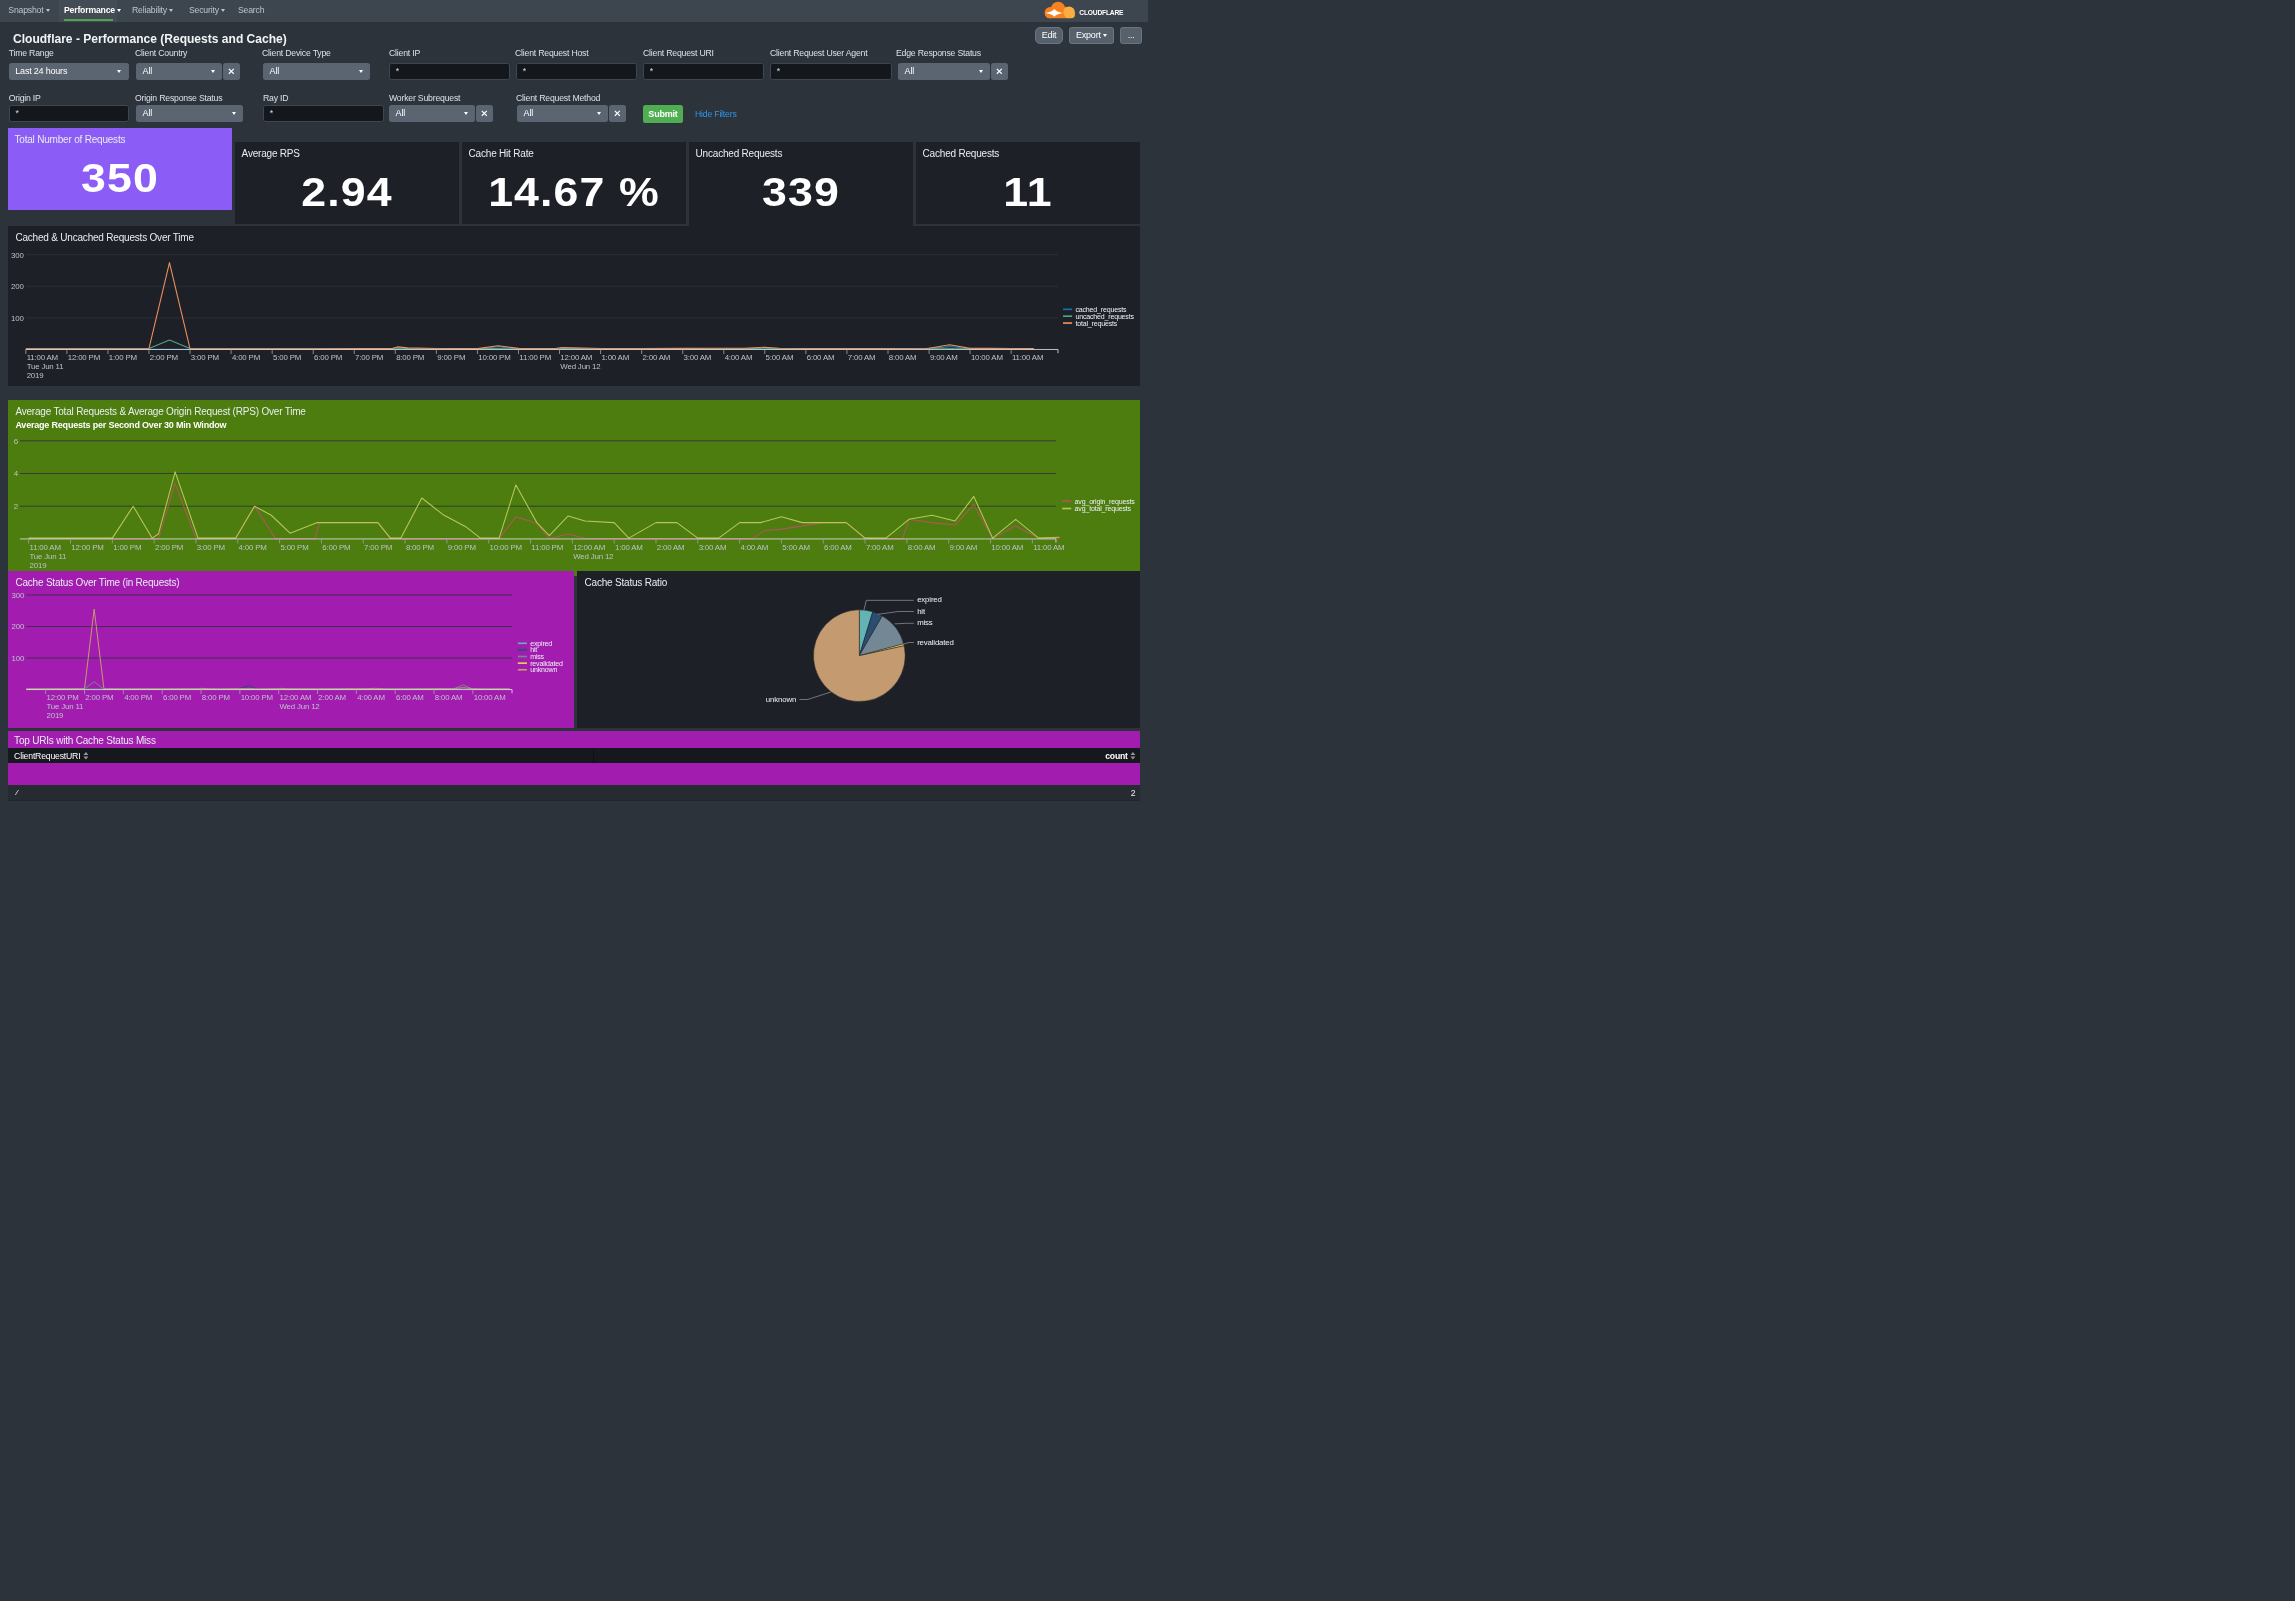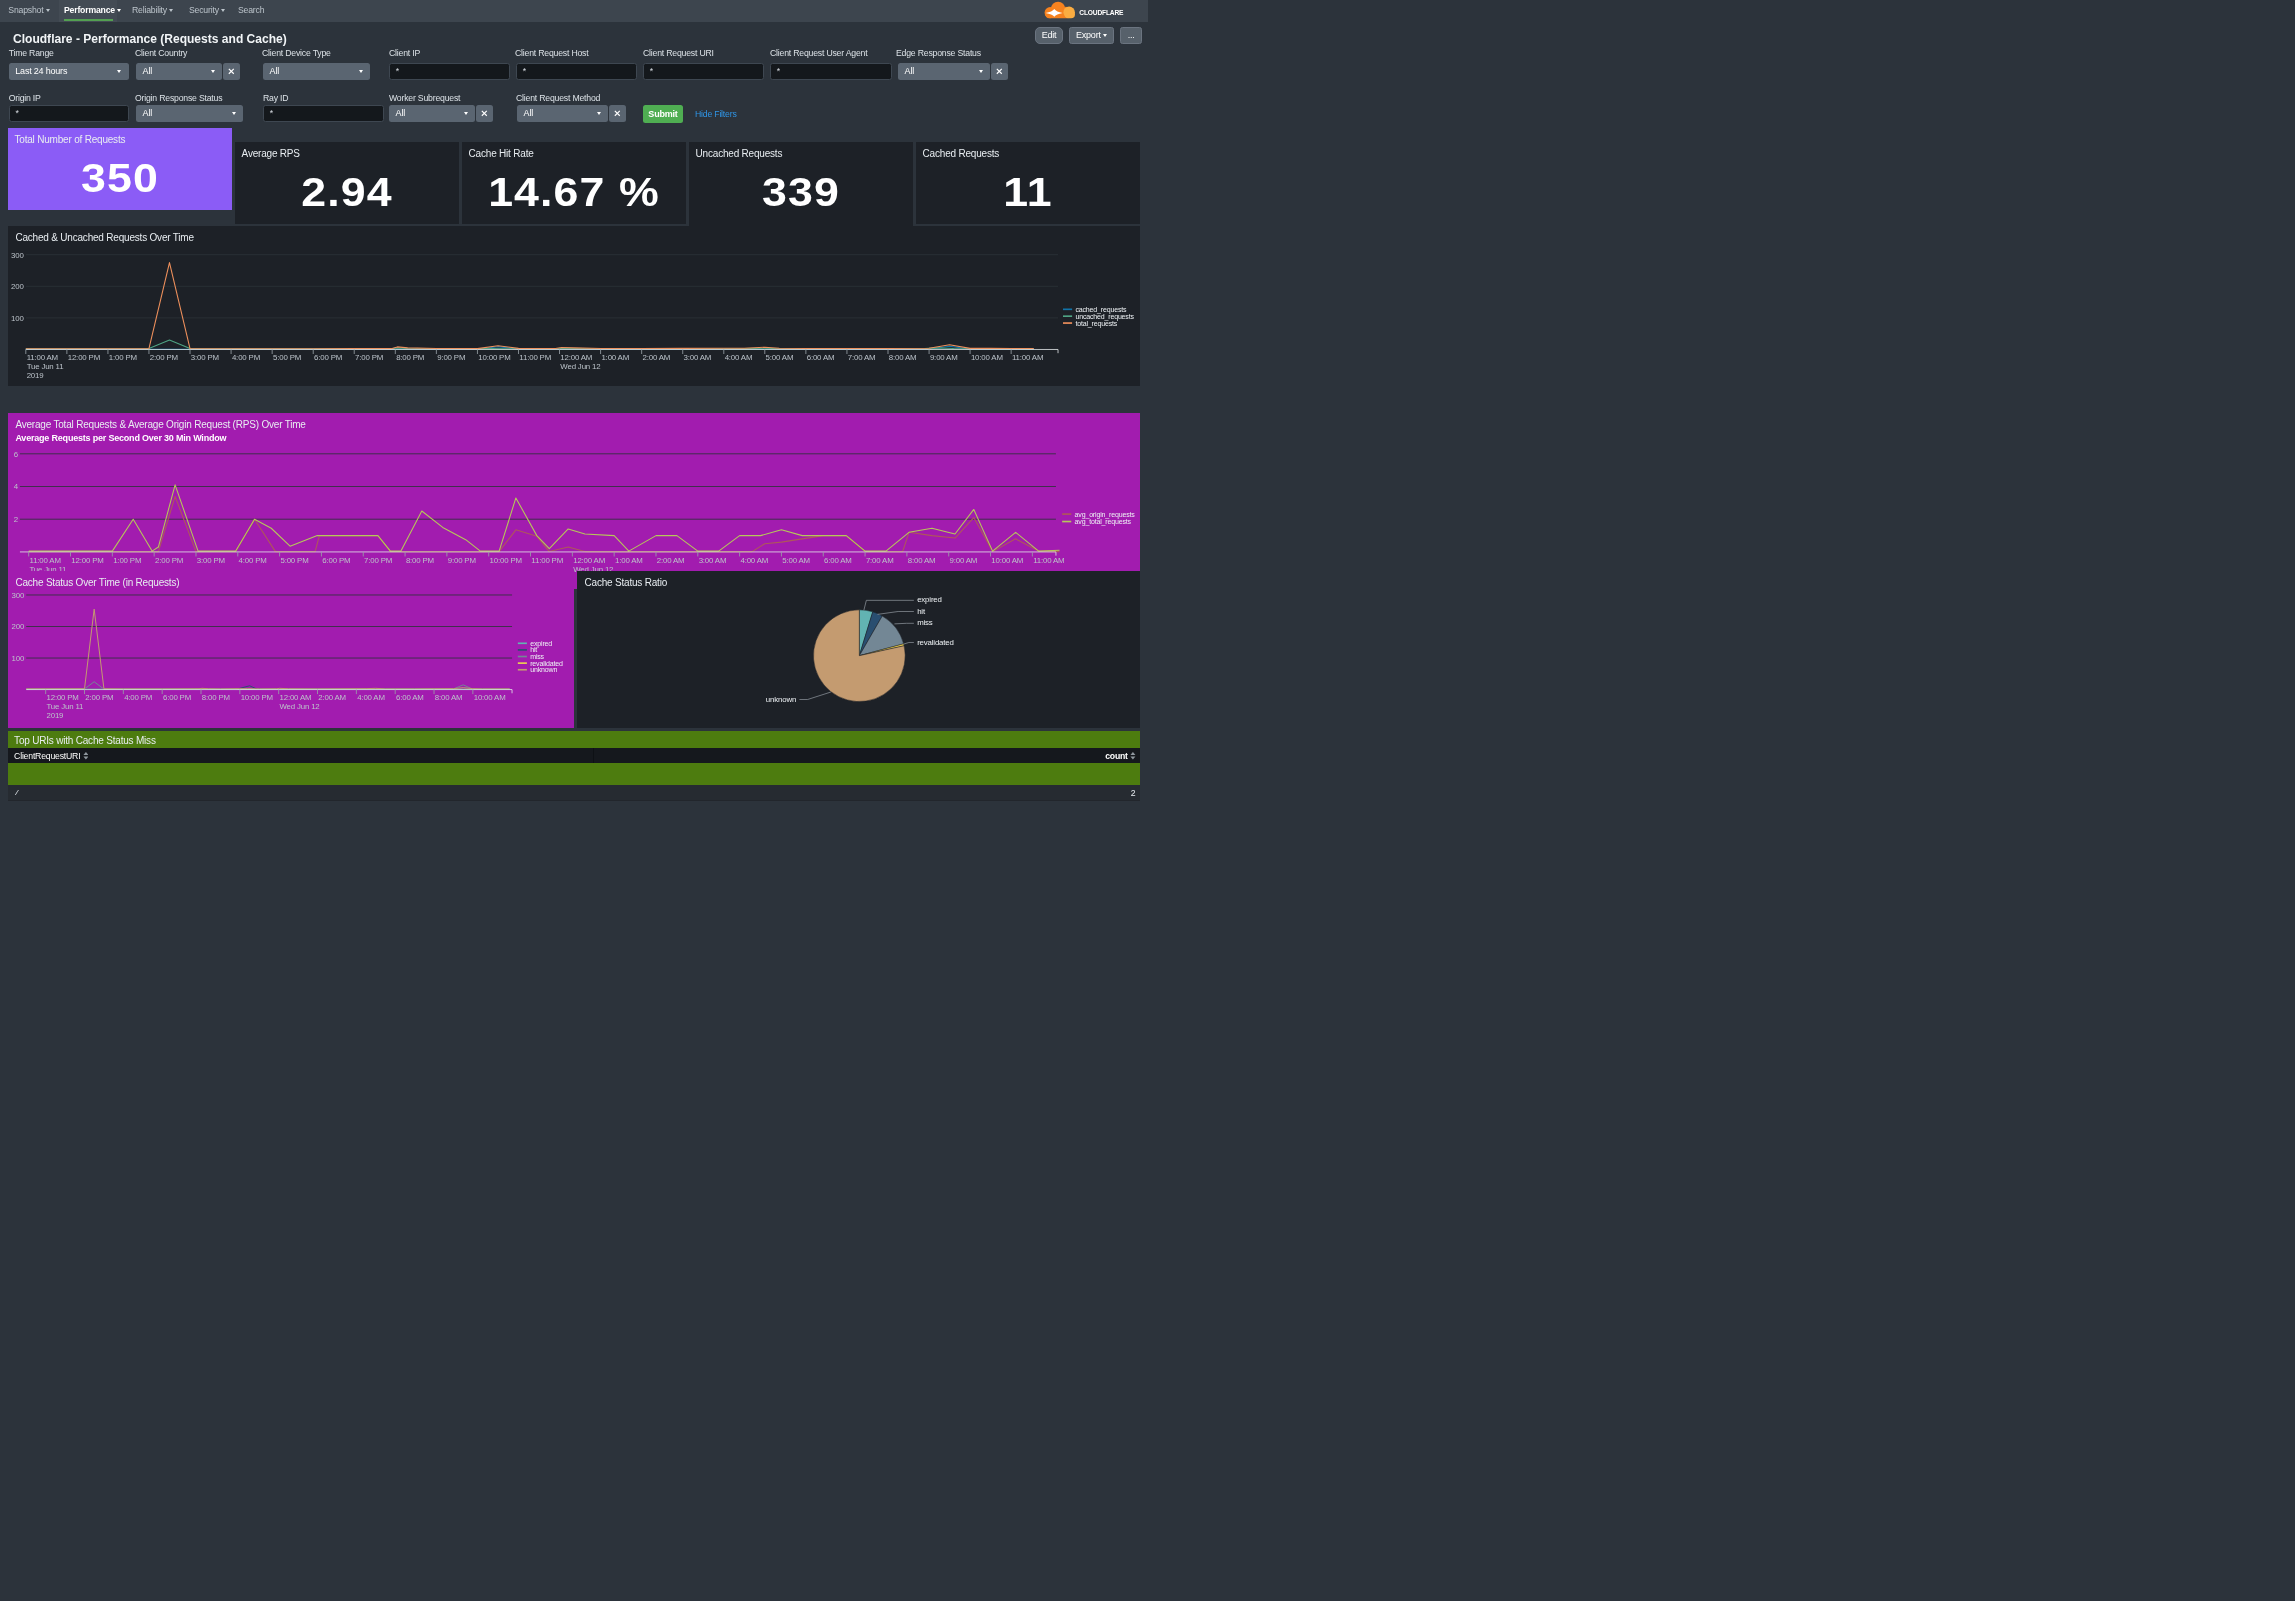--- a/index.html
+++ b/index.html
@@ -166,21 +166,21 @@
       <text x="1162.8" y="162.0" text-anchor="start" font-size="9.5" fill="#bcc3ca">10:00 AM</text>
       <text x="1212.4" y="162.0" text-anchor="start" font-size="9.5" fill="#bcc3ca">11:00 AM</text>
       <line x1="1274" y1="100.5" x2="1285" y2="100.5" stroke="#1173a8" stroke-width="2"></line>
       <text x="1289" y="103.5" font-size="8.5" fill="#eef2f5">cached_requests</text>
       <line x1="1274" y1="108.8" x2="1285" y2="108.8" stroke="#4fa484" stroke-width="2"></line>
       <text x="1289" y="111.8" font-size="8.5" fill="#eef2f5">uncached_requests</text>
       <line x1="1274" y1="117.1" x2="1285" y2="117.1" stroke="#ee905c" stroke-width="2"></line>
       <text x="1289" y="120.1" font-size="8.5" fill="#eef2f5">total_requests</text>
     </svg>
   </div>
-<div style="position:absolute;left:7.9px;top:413px;width:1132px;height:176px;background:#a21caf">
+<div style="position:absolute;left:7.9px;top:400px;width:1132px;height:176px;background:#4d7c0f">
     <div style="position:absolute;left:7.5px;top:5.8px;font-size:10px;color:#e8edf1;white-space:nowrap">Average Total Requests &amp; Average Origin Request (RPS) Over Time</div>
     <div style="position:absolute;left:7.5px;top:20px;font-size:9px;font-weight:700;color:#fff">Average Requests per Second Over 30 Min Window</div>
     <svg width="1132" height="176" style="position:absolute;left:0;top:0" viewBox="0 0 1367 212">
       <line x1="14.4" y1="49.0" x2="1265.5" y2="49.0" stroke="#2c3338" stroke-width="1"></line>
       <text x="11.9" y="52.5" text-anchor="end" font-size="9.5" fill="#bcc3ca">6</text>
       <line x1="14.4" y1="88.5" x2="1265.5" y2="88.5" stroke="#2c3338" stroke-width="1"></line>
       <text x="11.9" y="92.0" text-anchor="end" font-size="9.5" fill="#bcc3ca">4</text>
       <line x1="14.4" y1="128.0" x2="1265.5" y2="128.0" stroke="#2c3338" stroke-width="1"></line>
       <text x="11.9" y="131.5" text-anchor="end" font-size="9.5" fill="#bcc3ca">2</text>
       <polyline points="25.0,167.1 181.6,167.1 201.8,100.4 227.0,167.1 275.0,167.1 297.7,128.0 323.0,167.1 370.9,167.1 376.0,147.8 446.7,147.8 461.8,167.1 593.1,167.1 613.3,140.8 638.6,148.7 653.7,167.1 676.5,161.6 696.7,167.1 898.7,167.1 913.8,157.6 934.0,155.7 959.2,151.7 984.5,147.8 1012.3,147.8 1035.0,167.1 1080.4,167.1 1088.0,143.8 1115.8,147.8 1143.6,150.7 1166.3,126.0 1189.0,167.1 1216.8,151.7 1244.6,166.5 1269.8,167.1" fill="none" stroke="#af575a" stroke-width="1.3" stroke-linejoin="round"></polyline>
@@ -314,21 +314,21 @@
       <polyline points="383.5,64.0 398.0,63.3 407.0,63.3" fill="none" stroke="#99a1a9" stroke-width="0.8"></polyline>
       <polyline points="394.5,88.5 401.0,86.5 407.0,86.5" fill="none" stroke="#99a1a9" stroke-width="0.8"></polyline>
       <polyline points="306.5,146.5 278.5,155.5 268.5,155.5" fill="none" stroke="#99a1a9" stroke-width="0.8"></polyline>
       <text x="411" y="38" font-size="9.5" fill="#eef2f5">expired</text>
       <text x="411" y="51.5" font-size="9.5" fill="#eef2f5">hit</text>
       <text x="411" y="65.8" font-size="9.5" fill="#eef2f5">miss</text>
       <text x="411" y="89" font-size="9.5" fill="#eef2f5">revalidated</text>
       <text x="264.5" y="158" text-anchor="end" font-size="9.5" fill="#eef2f5">unknown</text>
     </svg>
   </div>
-<div style="position:absolute;left:7.9px;top:731px;width:1132px;height:70px;background:#4d7c0f">
+<div style="position:absolute;left:7.9px;top:731px;width:1132px;height:70px;background:#a21caf">
     <div style="position:absolute;left:6.2px;top:4.1px;font-size:10px;color:#e8edf1;white-space:nowrap">Top URIs with Cache Status Miss</div>
     <div style="position:absolute;left:0;top:17.4px;width:100%;height:15px;background:#15181d">
       <div style="position:absolute;left:0;top:0;width:586px;height:15px;border-right:0.8px solid #0e1115;box-sizing:border-box"></div>
       <span style="position:absolute;left:6.2px;top:2.5px;font-size:8.7px;font-weight:400;color:#fff">ClientRequestURI <svg width="5.8" height="7.5" viewBox="0 0 7 9" style="vertical-align:-0.8px">
           <path d="M3.5 0 L6.5 3.5 H0.5 Z" fill="#8f979e"></path>
           <path d="M3.5 9 L6.5 5.5 H0.5 Z" fill="#8f979e"></path>
         </svg></span>
       <span style="position:absolute;right:4.1px;top:2.5px;font-size:8.7px;font-weight:700;color:#fff">count <svg width="5.8" height="7.5" viewBox="0 0 7 9" style="vertical-align:-0.8px">
           <path d="M3.5 0 L6.5 3.5 H0.5 Z" fill="#8f979e"></path>
           <path d="M3.5 9 L6.5 5.5 H0.5 Z" fill="#8f979e"></path>

